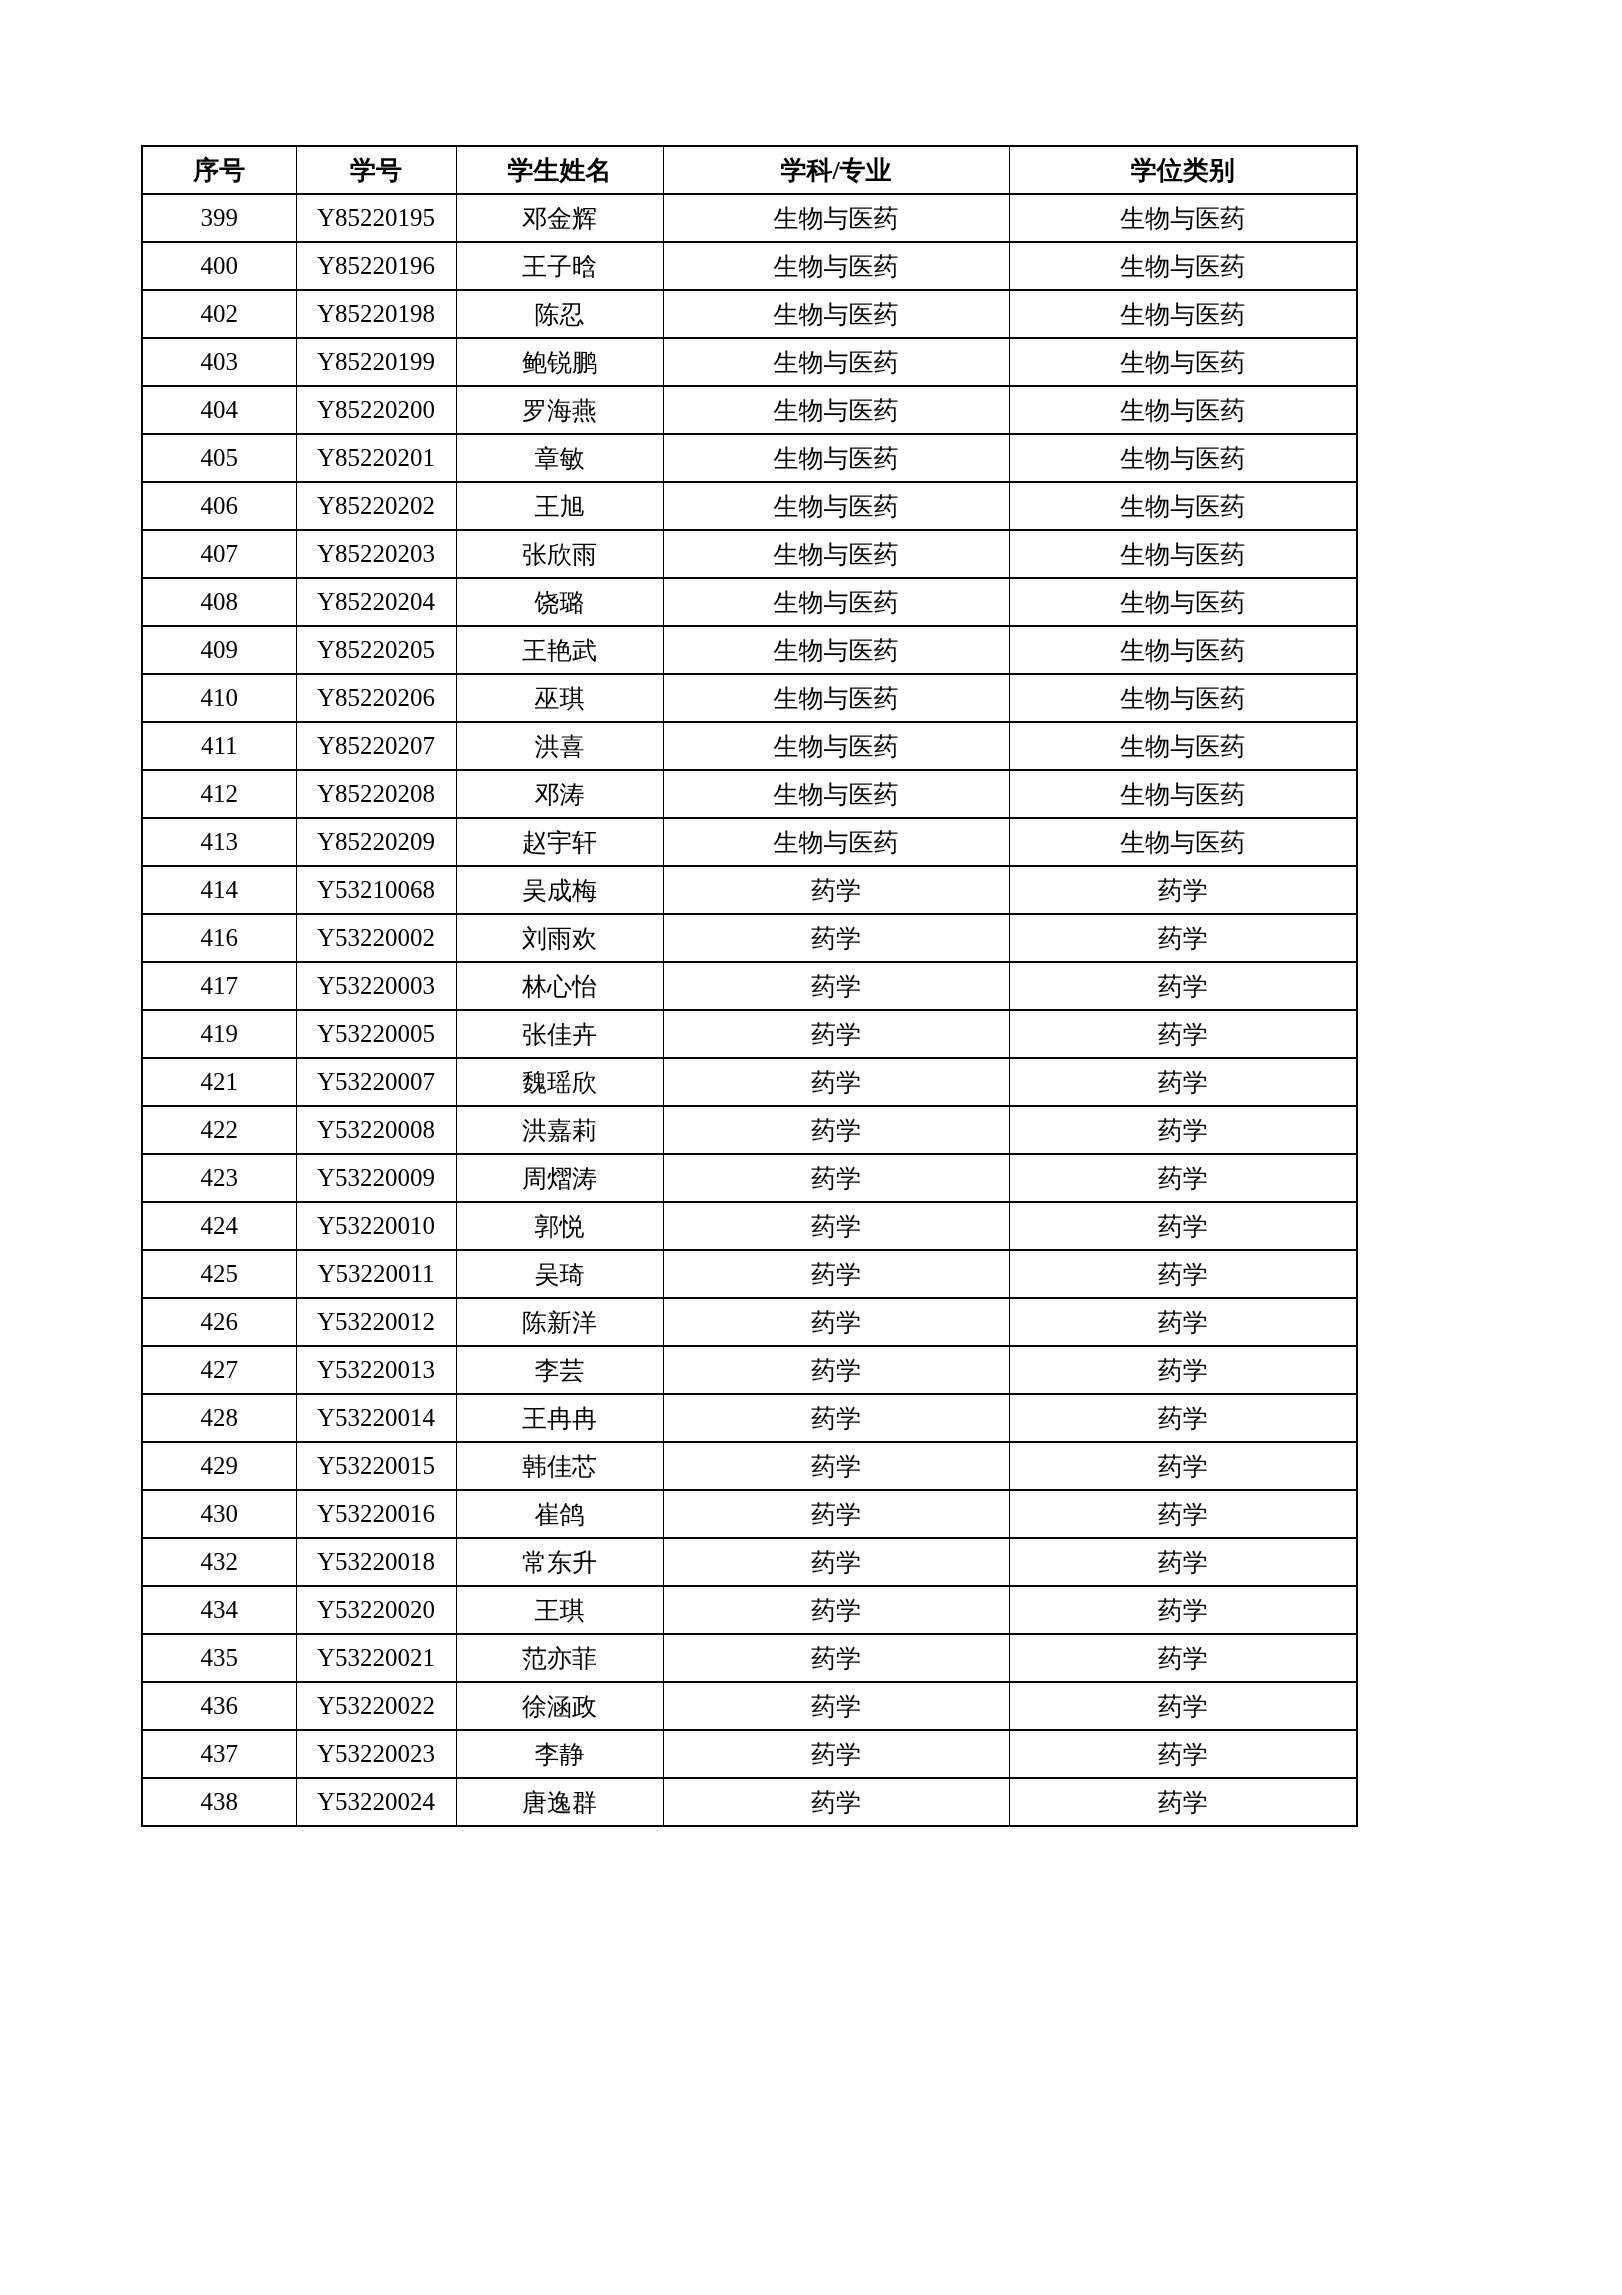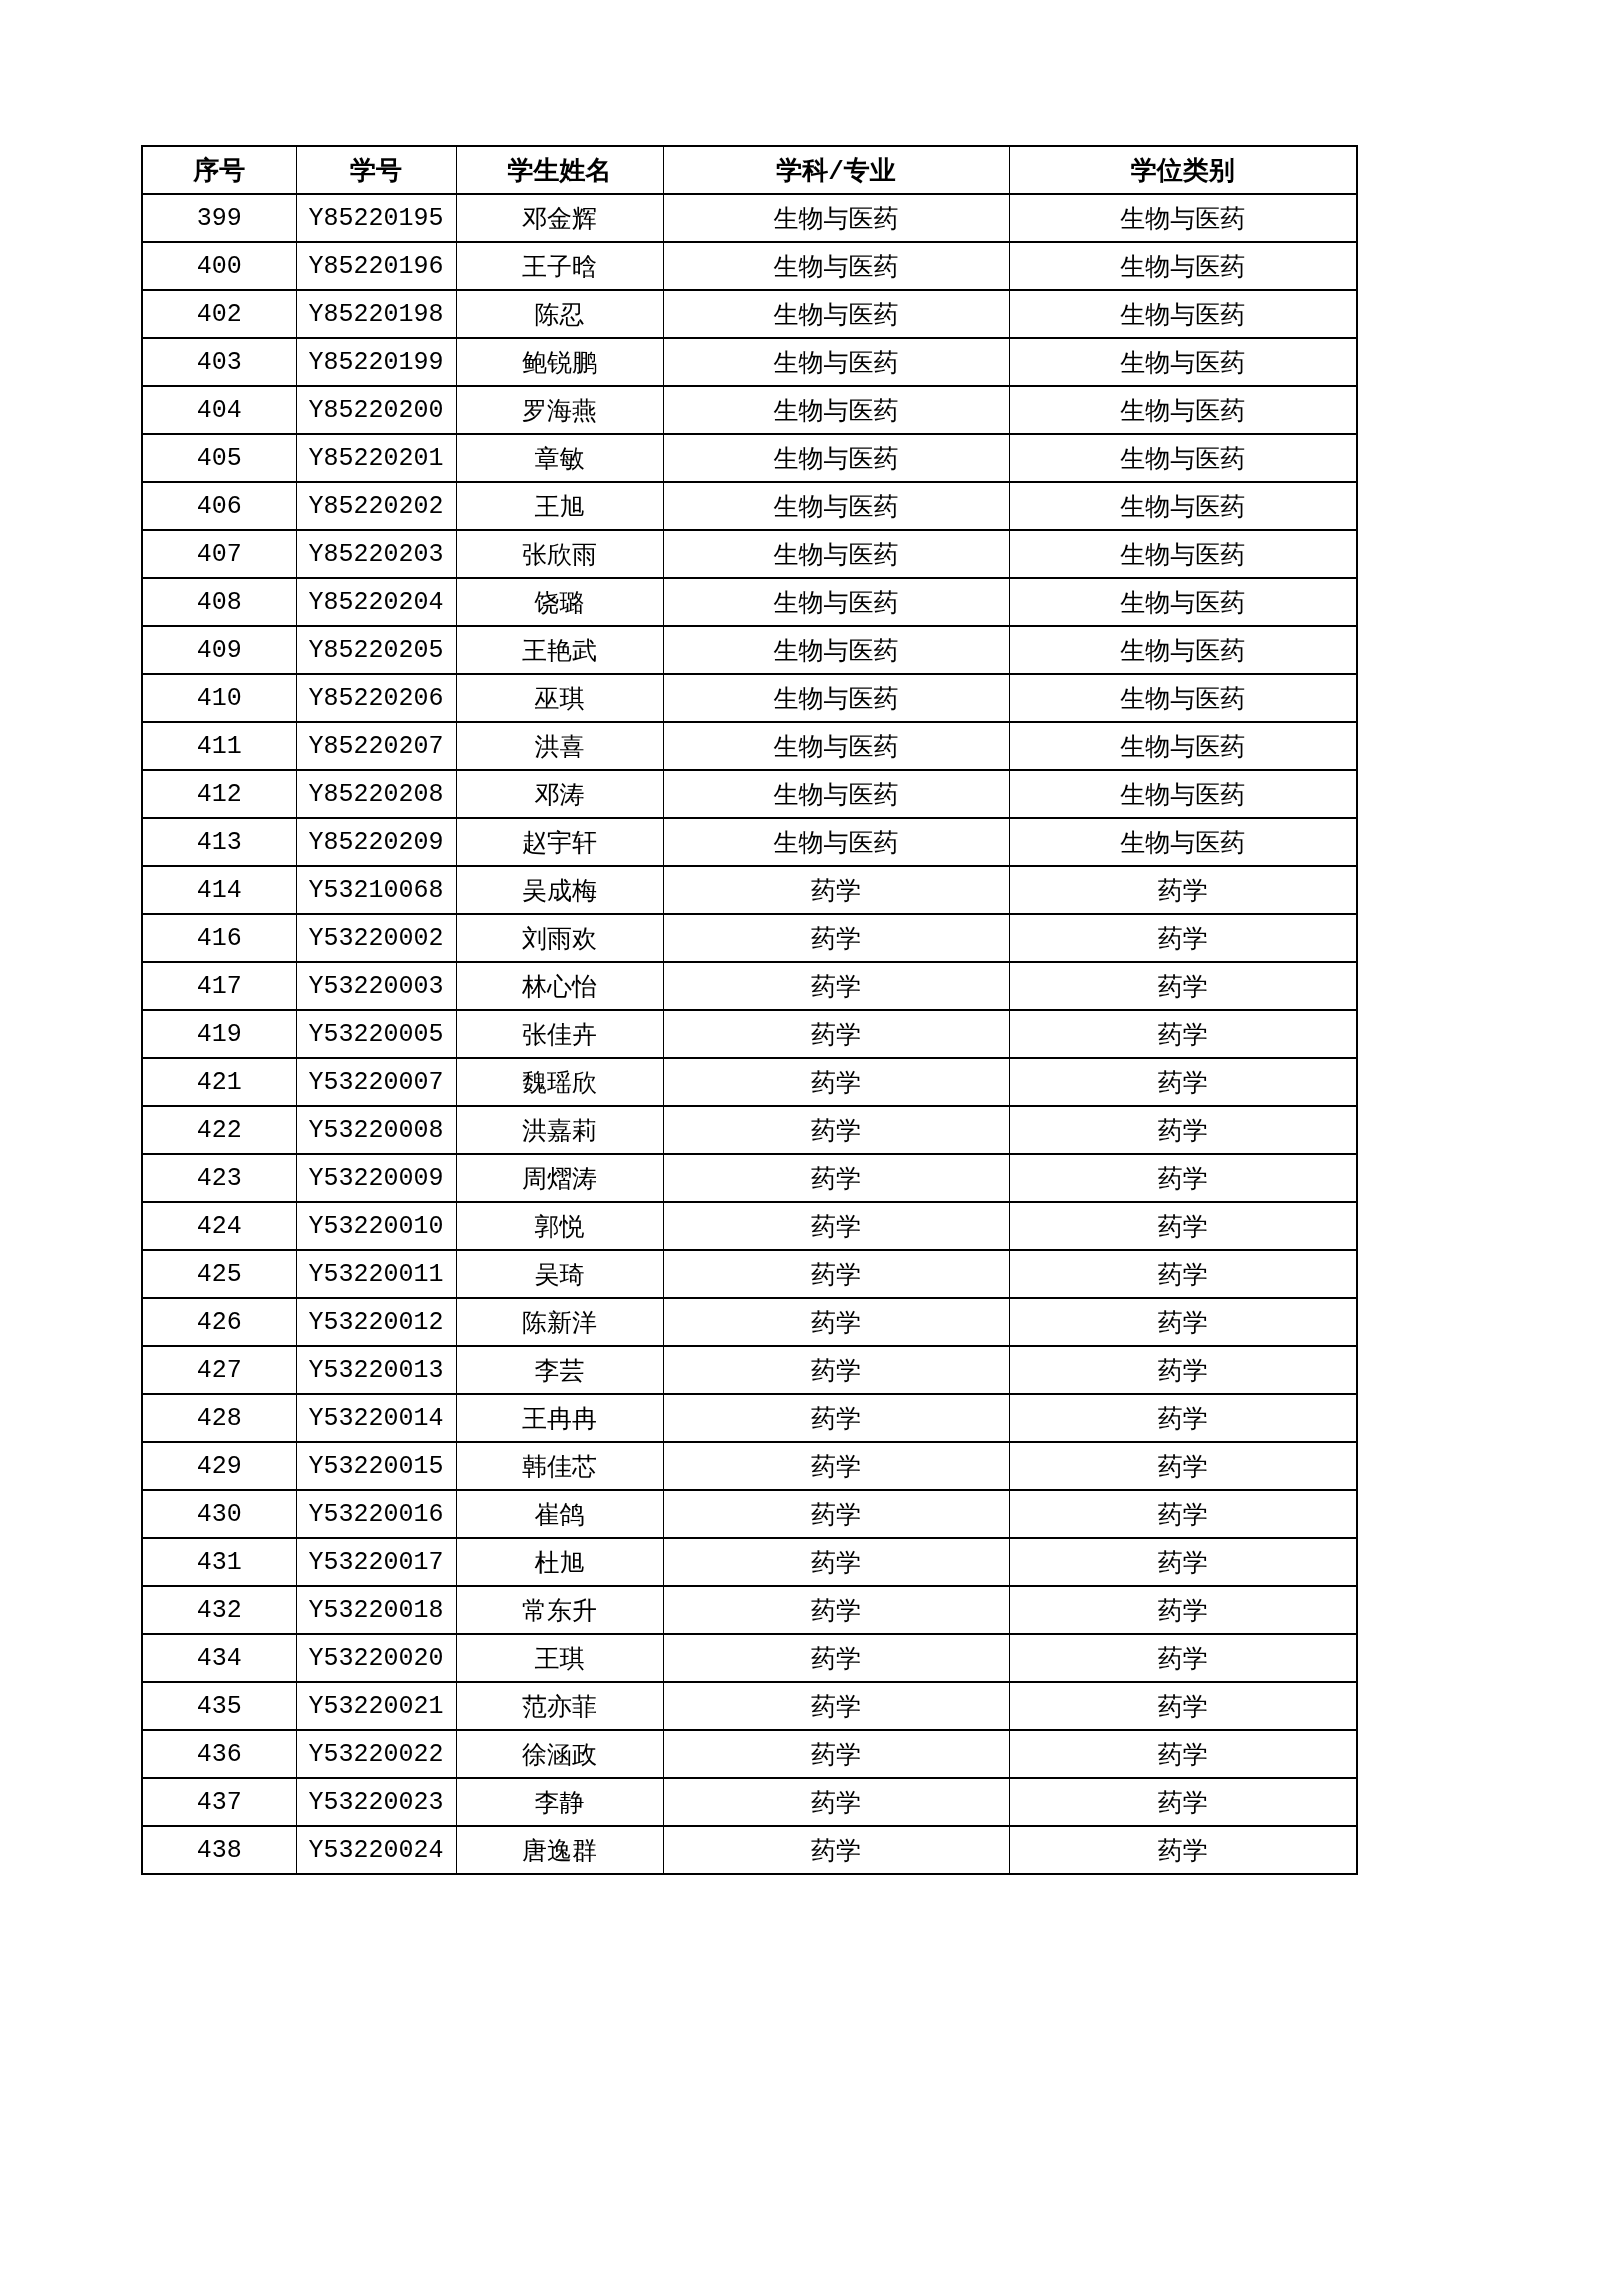--- a/index.html
+++ b/index.html
@@ -11,21 +11,20 @@
     width: 1623px;
     height: 2295px;
     background: #ffffff;
     color: #000000;
     font-family: "Liberation Serif", "DejaVu Serif", serif;
   }
   .sheet {
     position: absolute;
     left: 141px;
     top: 145px;
-    font-family: Liberation Mono, monospace;
   }
   table.student-table {
     border-collapse: collapse;
     table-layout: fixed;
     width: 1214px;
     border: 2.6px solid #000000;
     background: #ffffff;
   }
   table.student-table th,
   table.student-table td {
@@ -267,27 +266,20 @@
           <td>药学</td>
         </tr>
         <tr>
           <td>430</td>
           <td>Y53220016</td>
           <td>崔鸽</td>
           <td>药学</td>
           <td>药学</td>
         </tr>
         <tr>
-          <td>431</td>
-          <td>Y53220017</td>
-          <td>杜旭</td>
-          <td>药学</td>
-          <td>药学</td>
-        </tr>
-        <tr>
           <td>432</td>
           <td>Y53220018</td>
           <td>常东升</td>
           <td>药学</td>
           <td>药学</td>
         </tr>
         <tr>
           <td>434</td>
           <td>Y53220020</td>
           <td>王琪</td>

